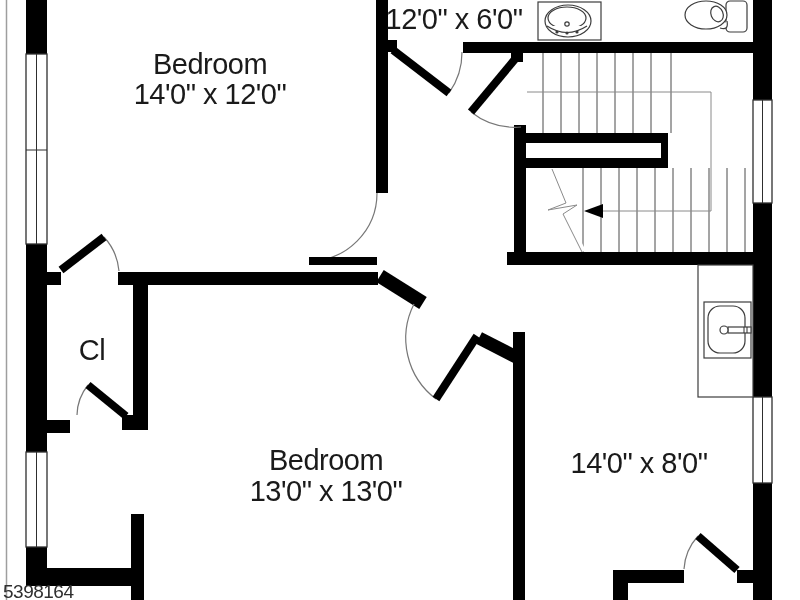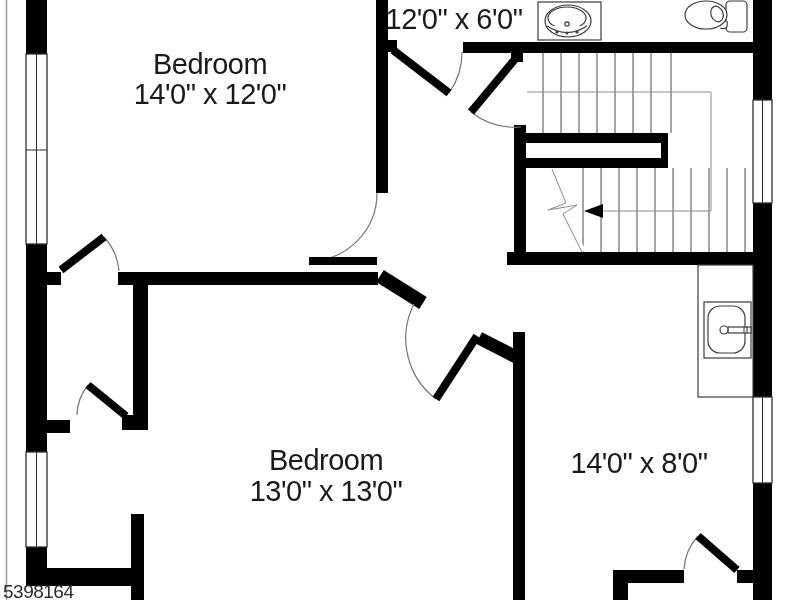--- a/index.html
+++ b/index.html
@@ -189,20 +189,23 @@
 
   <div class="label" style="left:60px;top:49px;width:300px;">
     <span class="ln">Bedroom</span>
     <span class="ln">14'0" x 12'0"</span>
   </div>
 
   <div class="label" style="left:329px;top:4px;width:250px;">
     <span class="ln">12'0" x 6'0"</span>
   </div>
 
+  <div class="label" style="left:42px;top:335px;width:100px;">
+    <span class="ln">Cl</span>
+  </div>
 
   <div class="label" style="left:176px;top:445px;width:300px;line-height:31px;">
     <span class="ln">Bedroom</span>
     <span class="ln">13'0" x 13'0"</span>
   </div>
 
   <div class="label" style="left:514px;top:448px;width:250px;">
     <span class="ln">14'0" x 8'0"</span>
   </div>
 

